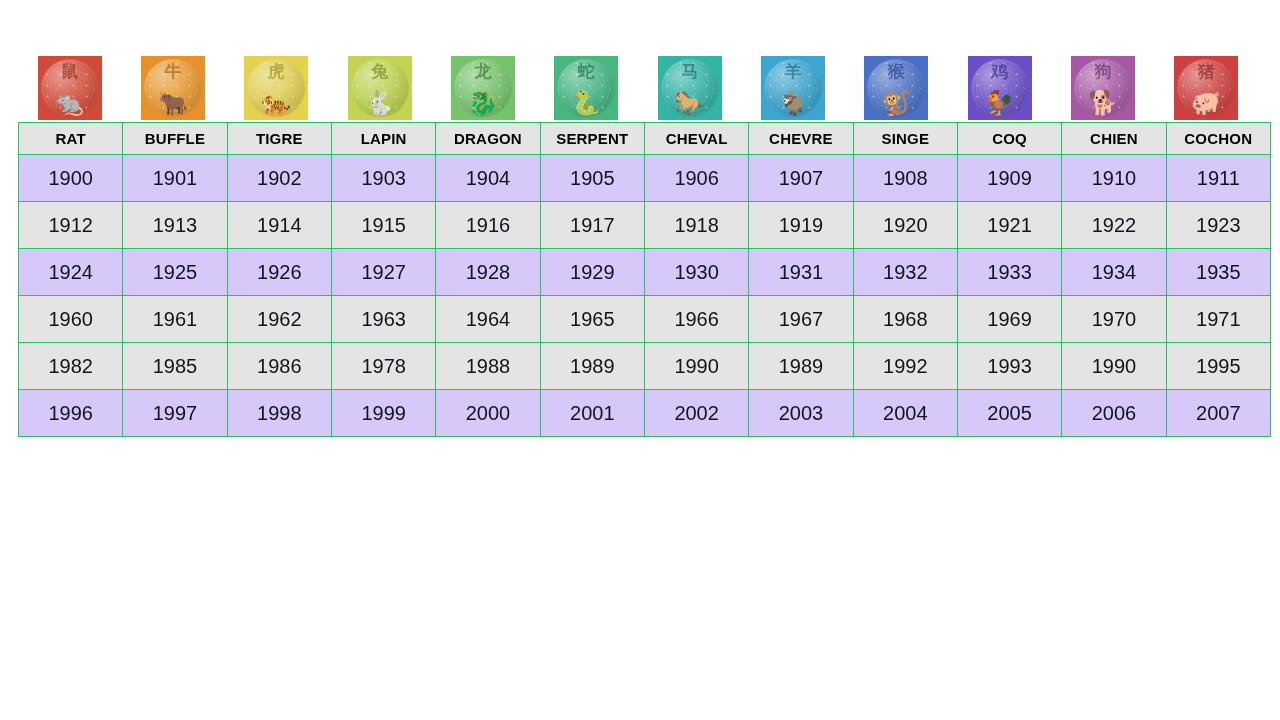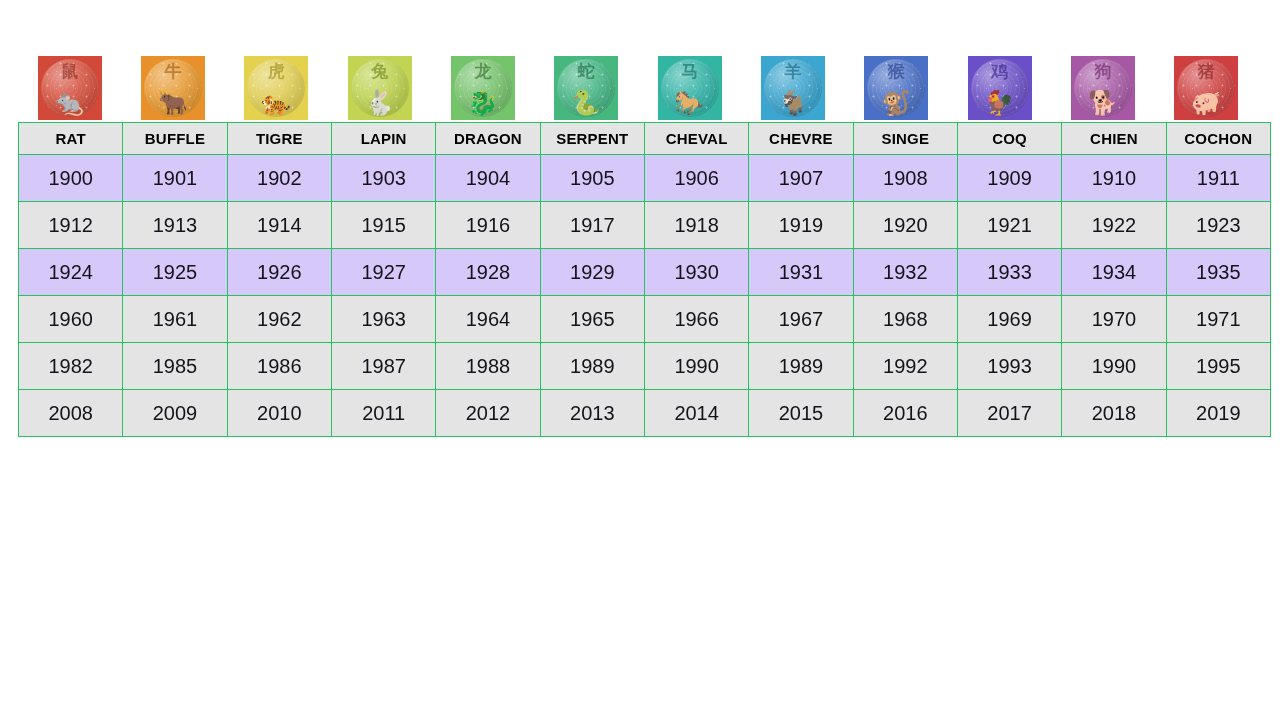--- a/index.html
+++ b/index.html
@@ -364,40 +364,40 @@
           <td>1967</td>
           <td>1968</td>
           <td>1969</td>
           <td>1970</td>
           <td>1971</td>
         </tr>
         <tr class="row-base">
           <td>1982</td>
           <td>1985</td>
           <td>1986</td>
-          <td>1987</td>
+          <td>1978</td>
           <td>1988</td>
           <td>1989</td>
           <td>1990</td>
           <td>1989</td>
           <td>1992</td>
           <td>1993</td>
           <td>1990</td>
           <td>1995</td>
         </tr>
-        <tr class="row-base">
-          <td>2008</td>
-          <td>2009</td>
-          <td>2010</td>
-          <td>2011</td>
-          <td>2012</td>
-          <td>2013</td>
-          <td>2014</td>
-          <td>2015</td>
-          <td>2016</td>
-          <td>2017</td>
-          <td>2018</td>
-          <td>2019</td>
+        <tr class="row-alt">
+          <td>1996</td>
+          <td>1997</td>
+          <td>1998</td>
+          <td>1999</td>
+          <td>2000</td>
+          <td>2001</td>
+          <td>2002</td>
+          <td>2003</td>
+          <td>2004</td>
+          <td>2005</td>
+          <td>2006</td>
+          <td>2007</td>
         </tr>
       </tbody>
   </table>
 
 </div>
 
 </body></html>

